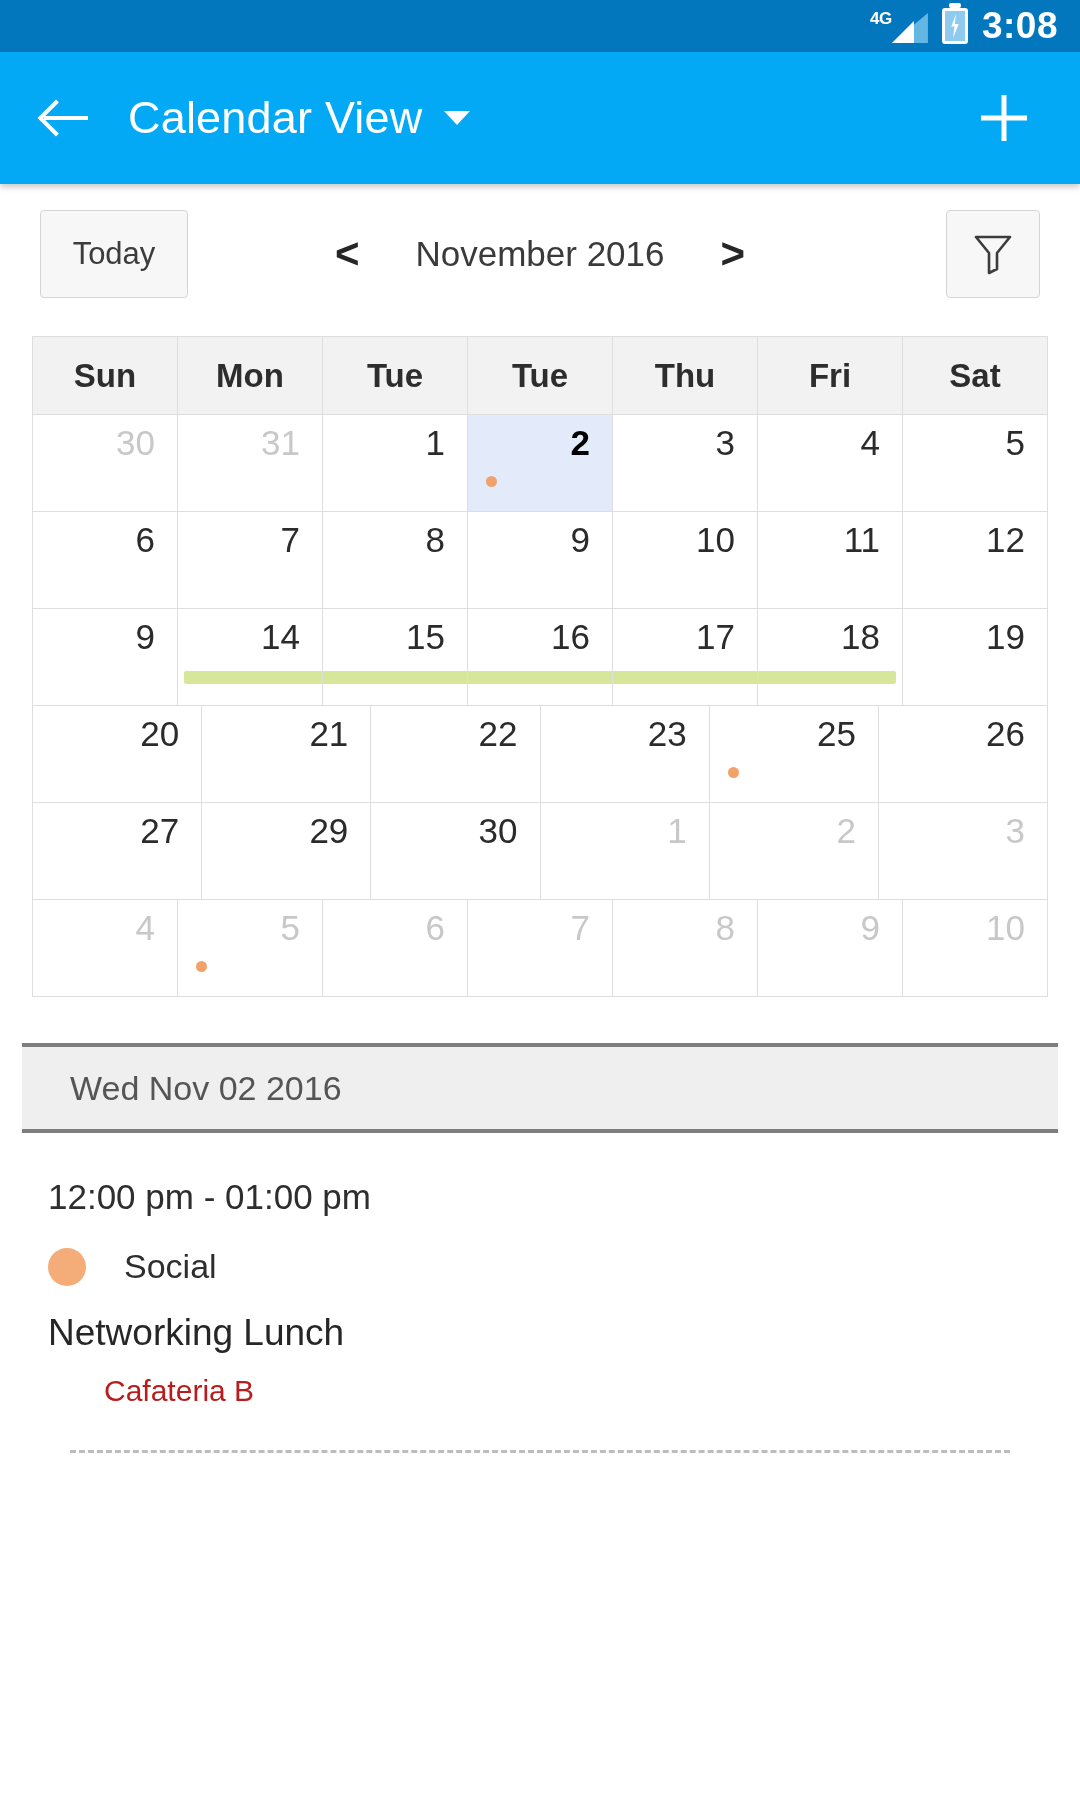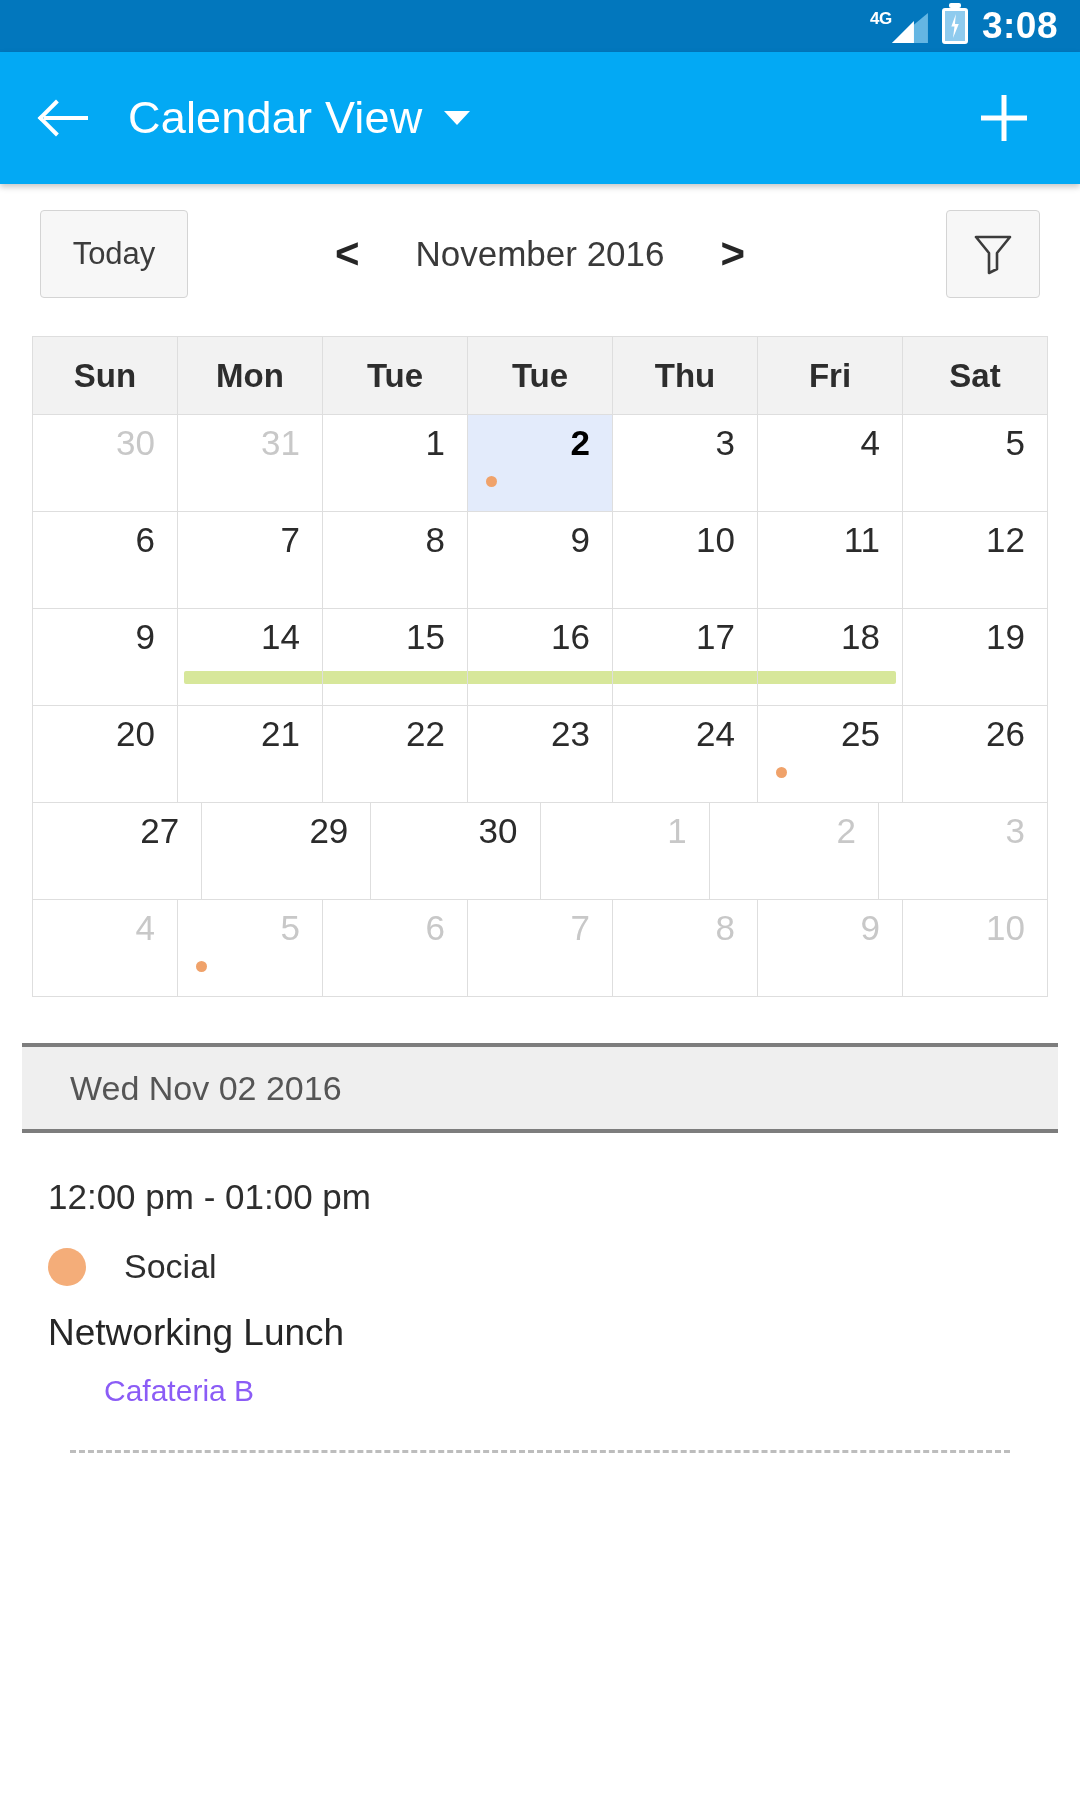--- a/index.html
+++ b/index.html
@@ -156,21 +156,21 @@
     height:90px; display:flex; align-items:center;
     padding-left:48px; margin:0 22px;
     font-size:34px; color:#555555;
   }
   .event{ padding:44px 48px 0 48px; }
   .event-time{ font-size:35px; color:#2e2e2e; }
   .event-catrow{ display:flex; align-items:center; margin-top:30px; }
   .cat-dot{ width:38px; height:38px; border-radius:50%; }
   .cat-name{ font-size:34px; color:#2e2e2e; margin-left:38px; }
   .event-title{ font-size:37px; color:#262626; margin-top:26px; }
-  .event-loc{ font-size:30px; color:#8b5cf6; margin-top:20px; margin-left:56px; }
+  .event-loc{ font-size:30px; color:#b91c1c; margin-top:20px; margin-left:56px; }
   .event-sep{
     margin:42px 22px 0 22px; height:0;
     border-top:3px dashed #bdbdbd;
   }
 </style>
 </head>
 <body>
 
 <div class="statusbar">
   <div class="sb-4g">
@@ -303,23 +303,20 @@
         <div class="cal-cell">
           <div class="daynum">21</div>
         </div>
         <div class="cal-cell">
           <div class="daynum">22</div>
         </div>
         <div class="cal-cell">
           <div class="daynum">23</div>
         </div>
         <div class="cal-cell">
-          <div class="daynum">24</div>
-        </div>
-        <div class="cal-cell">
           <div class="daynum">25</div>
           <span class="dot" style="background: rgb(240, 162, 106);"></span>
         </div>
         <div class="cal-cell">
           <div class="daynum">26</div>
         </div>
       </div>
       <div class="cal-row">
         <div class="cal-cell">
           <div class="daynum">27</div>

